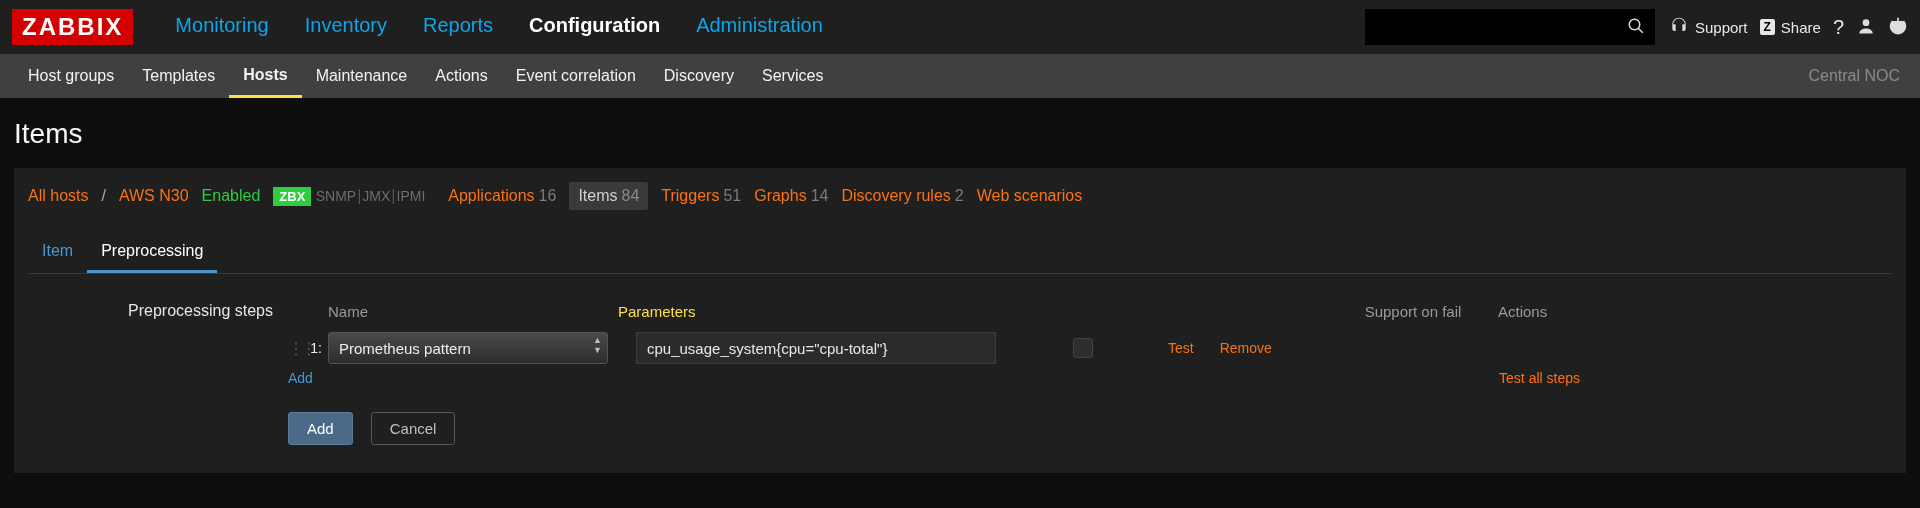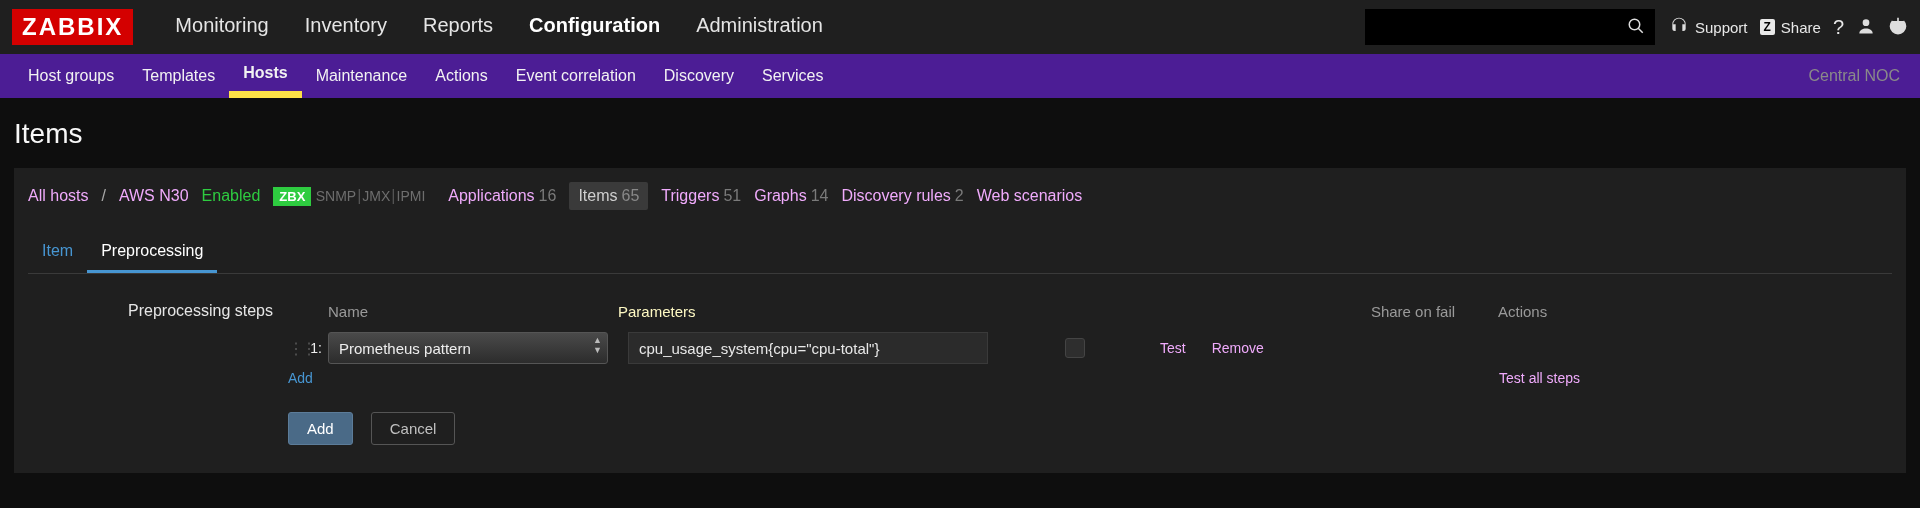--- a/index.html
+++ b/index.html
@@ -23,21 +23,21 @@
     background: #d40000;
     color: #fff;
     font-weight: bold;
     font-size: 24px;
     letter-spacing: 2px;
     padding: 4px 10px;
     margin-right: 24px;
   }
   .mainmenu { display: flex; align-items: stretch; height: 54px; }
   .mainmenu-item {
-    color: #e5e5e5;
+    color: #0ea5e9;
     font-size: 20px;
     padding: 0 18px;
     display: flex;
     align-items: center;
     border-bottom: 4px solid transparent;
     cursor: pointer;
   }
   .mainmenu-item.active { color: #fff; font-weight: bold; }
   .spacer { flex: 1; }
   .searchbox {
@@ -65,51 +65,51 @@
     color: #000;
     font-weight: bold;
     font-size: 12px;
     padding: 1px 4px;
     border-radius: 2px;
   }
   .tb-icon svg { width: 20px; height: 20px; fill: #ddd; }
 
   
   .subnav {
-    background: #4c1d95;
+    background: #404040;
     height: 44px;
     display: flex;
     align-items: center;
     padding: 0 14px;
   }
   .subnav-item {
     color: #f2f2f2;
     font-size: 16px;
     padding: 0 14px;
     height: 44px;
     display: flex;
     align-items: center;
     cursor: pointer;
   }
-  .subnav-item.active { border-bottom: 7px solid #fde047; font-weight: bold; }
+  .subnav-item.active { border-bottom: 3px solid #fde047; font-weight: bold; }
   .subnav .spacer { flex: 1; }
   .subnav-context { color: #8a8a8a; font-size: 16px; padding-right: 6px; }
 
   
   .page { padding: 14px; }
   .page-title { font-size: 28px; color: #f8f8f8; margin: 6px 0 18px 0; font-weight: normal; }
 
   .content-box {
     background: #1f1f1f;
     padding: 14px 14px 20px 14px;
   }
 
   
   .crumb-row { display: flex; align-items: center; gap: 13px; flex-wrap: wrap; margin-bottom: 24px; font-size: 16px; }
-  .link-blue { color: #f0abfc; cursor: pointer; }
+  .link-blue { color: #f97316; cursor: pointer; }
   .crumb-sep { color: #aaa; }
   .status-enabled { color: #2ecc40; }
   .proto-badge {
     background: #2ecc40;
     color: #fff;
     font-size: 13px;
     padding: 2px 6px;
     font-weight: bold;
   }
   .proto-muted { color: #6e6e6e; font-size: 14px; }
@@ -139,32 +139,32 @@
     width: 260px;
     padding-left: 100px;
     color: #e6e6e6;
     font-size: 16px;
     padding-top: 4px;
   }
   .form-body { flex: 1; }
 
   .col-headers { display: flex; align-items: center; height: 26px; margin-bottom: 8px; }
   .col-name { width: 330px; padding-left: 40px; color: #9a9a9a; font-size: 15px; }
-  .col-params { width: 720px; color: #fef9c3; font-size: 15px; }
+  .col-params { width: 720px; color: #fde047; font-size: 15px; }
   .col-custom { width: 150px; color: #9a9a9a; font-size: 15px; text-align: center; }
   .col-actions { width: 160px; color: #9a9a9a; font-size: 15px; padding-left: 10px; }
 
   .step-row { display: flex; align-items: center; margin-bottom: 6px; }
   .drag-handle { width: 18px; color: #555; cursor: grab; font-size: 16px; letter-spacing: -3px; }
   .step-num { width: 22px; text-align: right; color: #eee; padding-right: 6px; }
 
   .sel-wrap {
     position: relative;
     width: 280px;
-    margin-right: 20px;
+    margin-right: 28px;
   }
   .sel {
     width: 100%;
     height: 32px;
     background: linear-gradient(#4a4a4a, #2c2c2c);
     border: 1px solid #555;
     border-radius: 3px;
     color: #eee;
     padding: 0 28px 0 10px;
     font-size: 15px;
@@ -298,21 +298,21 @@
       <span class="link-blue">AWS N30</span>
       <span class="status-enabled">Enabled</span>
       <span>
         <span class="proto-badge">ZBX</span>
         <span class="proto-muted">SNMP</span><span class="proto-sep">|</span><span class="proto-muted">JMX</span><span class="proto-sep">|</span><span class="proto-muted">IPMI</span>
       </span>
       <span style="margin-left:10px;">
         <span class="link-blue">Applications</span><span class="count-muted">16</span>
       </span>
       <span class="pill-selected">
-        <span>Items</span><span class="count-muted">65</span>
+        <span>Items</span><span class="count-muted">84</span>
       </span>
       <span>
         <span class="link-blue">Triggers</span><span class="count-muted">51</span>
       </span>
       <span>
         <span class="link-blue">Graphs</span><span class="count-muted">14</span>
       </span>
       <span>
         <span class="link-blue">Discovery rules</span><span class="count-muted">2</span>
       </span>
@@ -326,21 +326,21 @@
       <div class="tab active">Preprocessing</div>
     </div>
 
     <div class="form-row">
       <div class="form-label">Preprocessing steps</div>
       <div class="form-body">
 
         <div class="col-headers">
           <div class="col-name">Name</div>
           <div class="col-params">Parameters</div>
-          <div class="col-custom">Share on fail</div>
+          <div class="col-custom">Support on fail</div>
           <div class="col-actions">Actions</div>
         </div>
 
         <div class="step-row">
           <div class="drag-handle">⋮⋮</div>
           <div class="step-num">1:</div>
           <div class="sel-wrap">
             <div class="sel">
                 <span>Prometheus pattern</span>
               </div>

